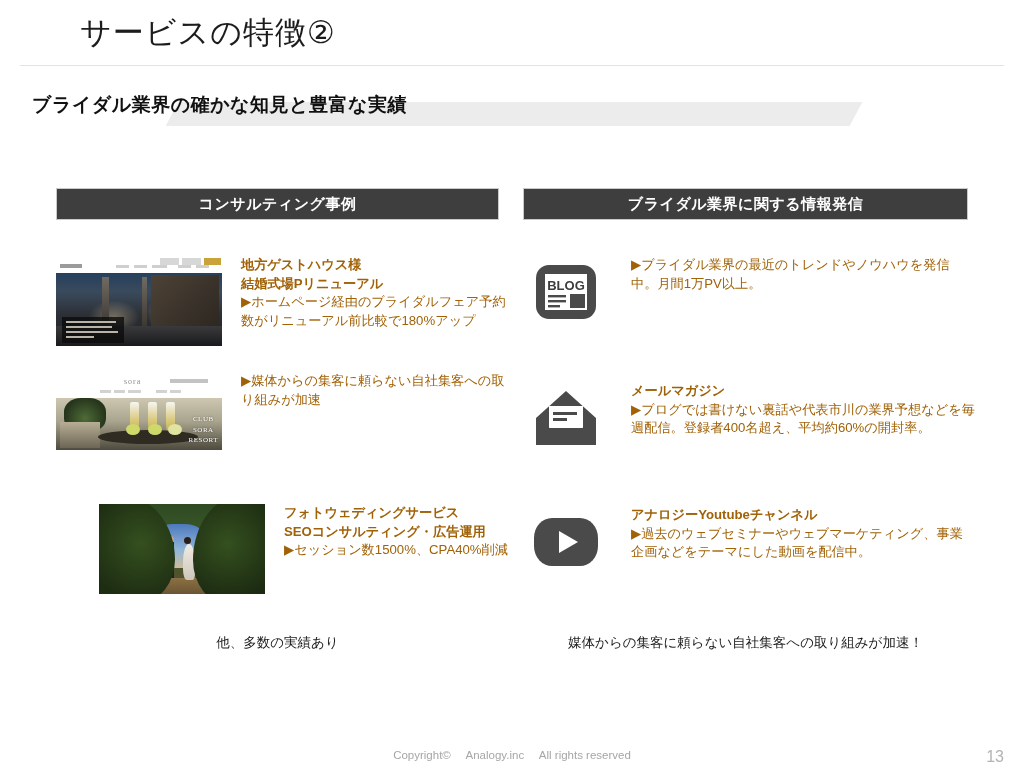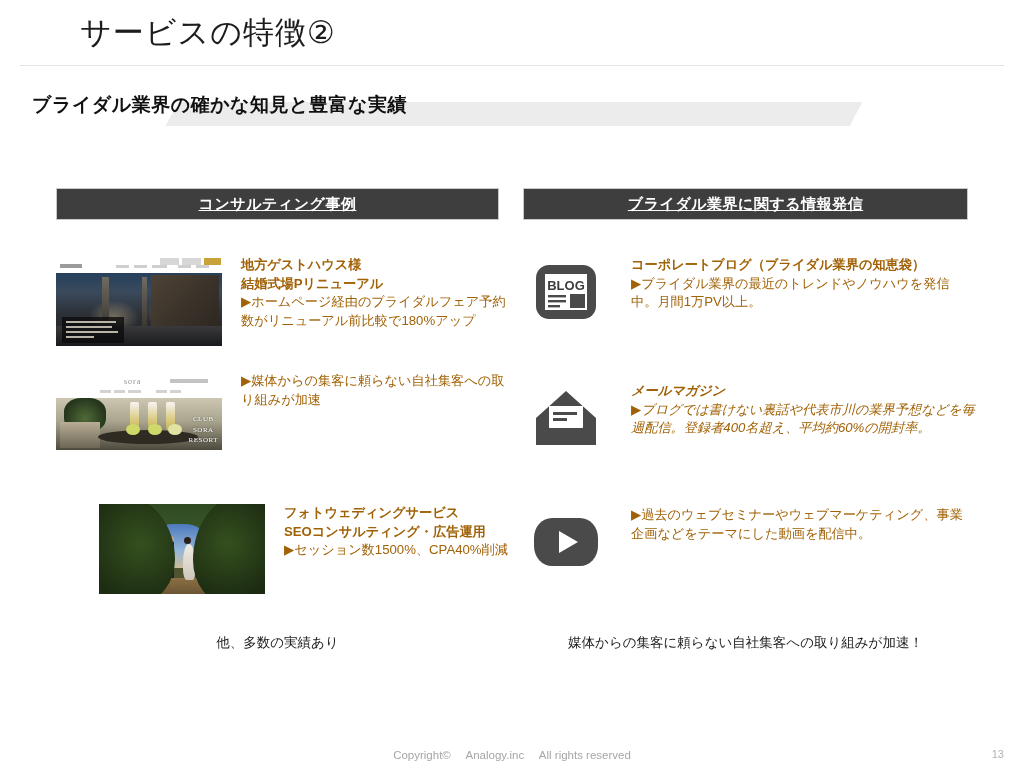--- a/index.html
+++ b/index.html
@@ -67,21 +67,20 @@
     background: #3e3e3e;
     border: 1px solid #c9c9c9;
     color: #ffffff;
     font-size: 15px;
     font-weight: bold;
     letter-spacing: 0.5px;
     display: flex;
     align-items: center;
     justify-content: center;
     box-sizing: border-box;
-    text-decoration: underline;
   }
   #header-left  { left: 56px;  width: 443px; }
   #header-right { left: 523px; width: 445px; }
 
   
   .row {
     position: absolute;
     display: flex;
     align-items: flex-start;
   }
@@ -104,21 +103,21 @@
   }
 
   
   #row-left-1 { left: 56px; top: 256px; width: 452px; }
   #row-left-2 { left: 56px; top: 372px; width: 452px; }
   #row-left-3 { left: 56px; top: 504px; width: 452px; padding-left: 43px; }
   #row-left-1 .body, #row-left-2 .body, #row-left-3 .body { margin-left: 19px; }
 
   
   #row-right-1 { left: 523px; top: 256px; width: 452px; }
-  #row-right-2 { left: 523px; top: 382px; width: 452px; font-style: italic; }
+  #row-right-2 { left: 523px; top: 382px; width: 452px; }
   #row-right-3 { left: 523px; top: 506px; width: 452px; }
   #row-right-1 .body, #row-right-2 .body, #row-right-3 .body { margin-left: 22px; }
 
   
   .thumb {
     width: 166px;
     height: 90px;
     position: relative;
     overflow: hidden;
     background: #ffffff;
@@ -288,21 +287,21 @@
   #footer-copyright {
     position: absolute;
     left: 0; top: 748px; width: 1024px;
     text-align: center;
     font-size: 11.5px;
     color: #a6a6a6;
   }
   #footer-page-number {
     position: absolute;
     right: 20px; top: 748px;
-    font-size: 11px;
+    font-size: 16px;
     color: #b3b3b3;
     margin-left: 30px;
   }
 </style>
 </head>
 <body>
 
 <div id="slide-title">サービスの特徴②</div>
 <div id="title-rule"></div>
 
@@ -412,21 +411,20 @@
       <rect x="3" y="6" width="60" height="54" rx="13" ry="13" fill="#4a4a4a"></rect>
       <rect x="12" y="15" width="42" height="36" fill="#ffffff"></rect>
       <text x="33" y="31" text-anchor="middle" font-family="Liberation Sans, sans-serif" font-size="13" font-weight="bold" fill="#3d3d3d">BLOG</text>
       <rect x="15" y="36" width="18" height="2.4" fill="#4a4a4a"></rect>
       <rect x="15" y="41" width="18" height="2.4" fill="#4a4a4a"></rect>
       <rect x="15" y="46" width="12" height="2.4" fill="#4a4a4a"></rect>
       <rect x="37" y="35" width="15" height="14" fill="#4a4a4a"></rect>
     </svg>
   </div>
   <div class="body">
-    <div class="heading">コーポレートブログ（ブライダル業界の知恵袋）</div>
     <div class="desc">▶ブライダル業界の最近のトレンドやノウハウを発信中。月間1万PV以上。</div>
   </div>
 </div>
 
 <div class="row" id="row-right-2">
   <div class="media icon-box">
     <svg width="66" height="60" viewBox="0 0 66 60" aria-hidden="true">
       <path d="M33 3 L63 30 L63 56 L3 56 L3 30 Z" fill="#4a4a4a"></path>
       <rect x="16" y="18" width="34" height="22" fill="#ffffff"></rect>
       <rect x="20" y="24" width="24" height="3" fill="#4a4a4a"></rect>
@@ -441,20 +439,21 @@
 </div>
 
 <div class="row" id="row-right-3">
   <div class="media icon-box">
     <svg width="70" height="54" viewBox="0 0 70 54" aria-hidden="true">
       <rect x="3" y="3" width="64" height="48" rx="18" ry="20" fill="#4a4a4a"></rect>
       <path d="M28 16 L47 27 L28 38 Z" fill="#ffffff"></path>
     </svg>
   </div>
   <div class="body">
+    <div class="heading">アナロジーYoutubeチャンネル</div>
     <div class="desc">▶過去のウェブセミナーやウェブマーケティング、事業企画などをテーマにした動画を配信中。</div>
   </div>
 </div>
 
 <div class="bottom-caption" id="caption-left">他、多数の実績あり</div>
 <div class="bottom-caption" id="caption-right">媒体からの集客に頼らない自社集客への取り組みが加速！</div>
 
 <div id="footer-copyright">Copyright© 　Analogy.inc 　All rights reserved</div>
 <div id="footer-page-number">13</div>
 

